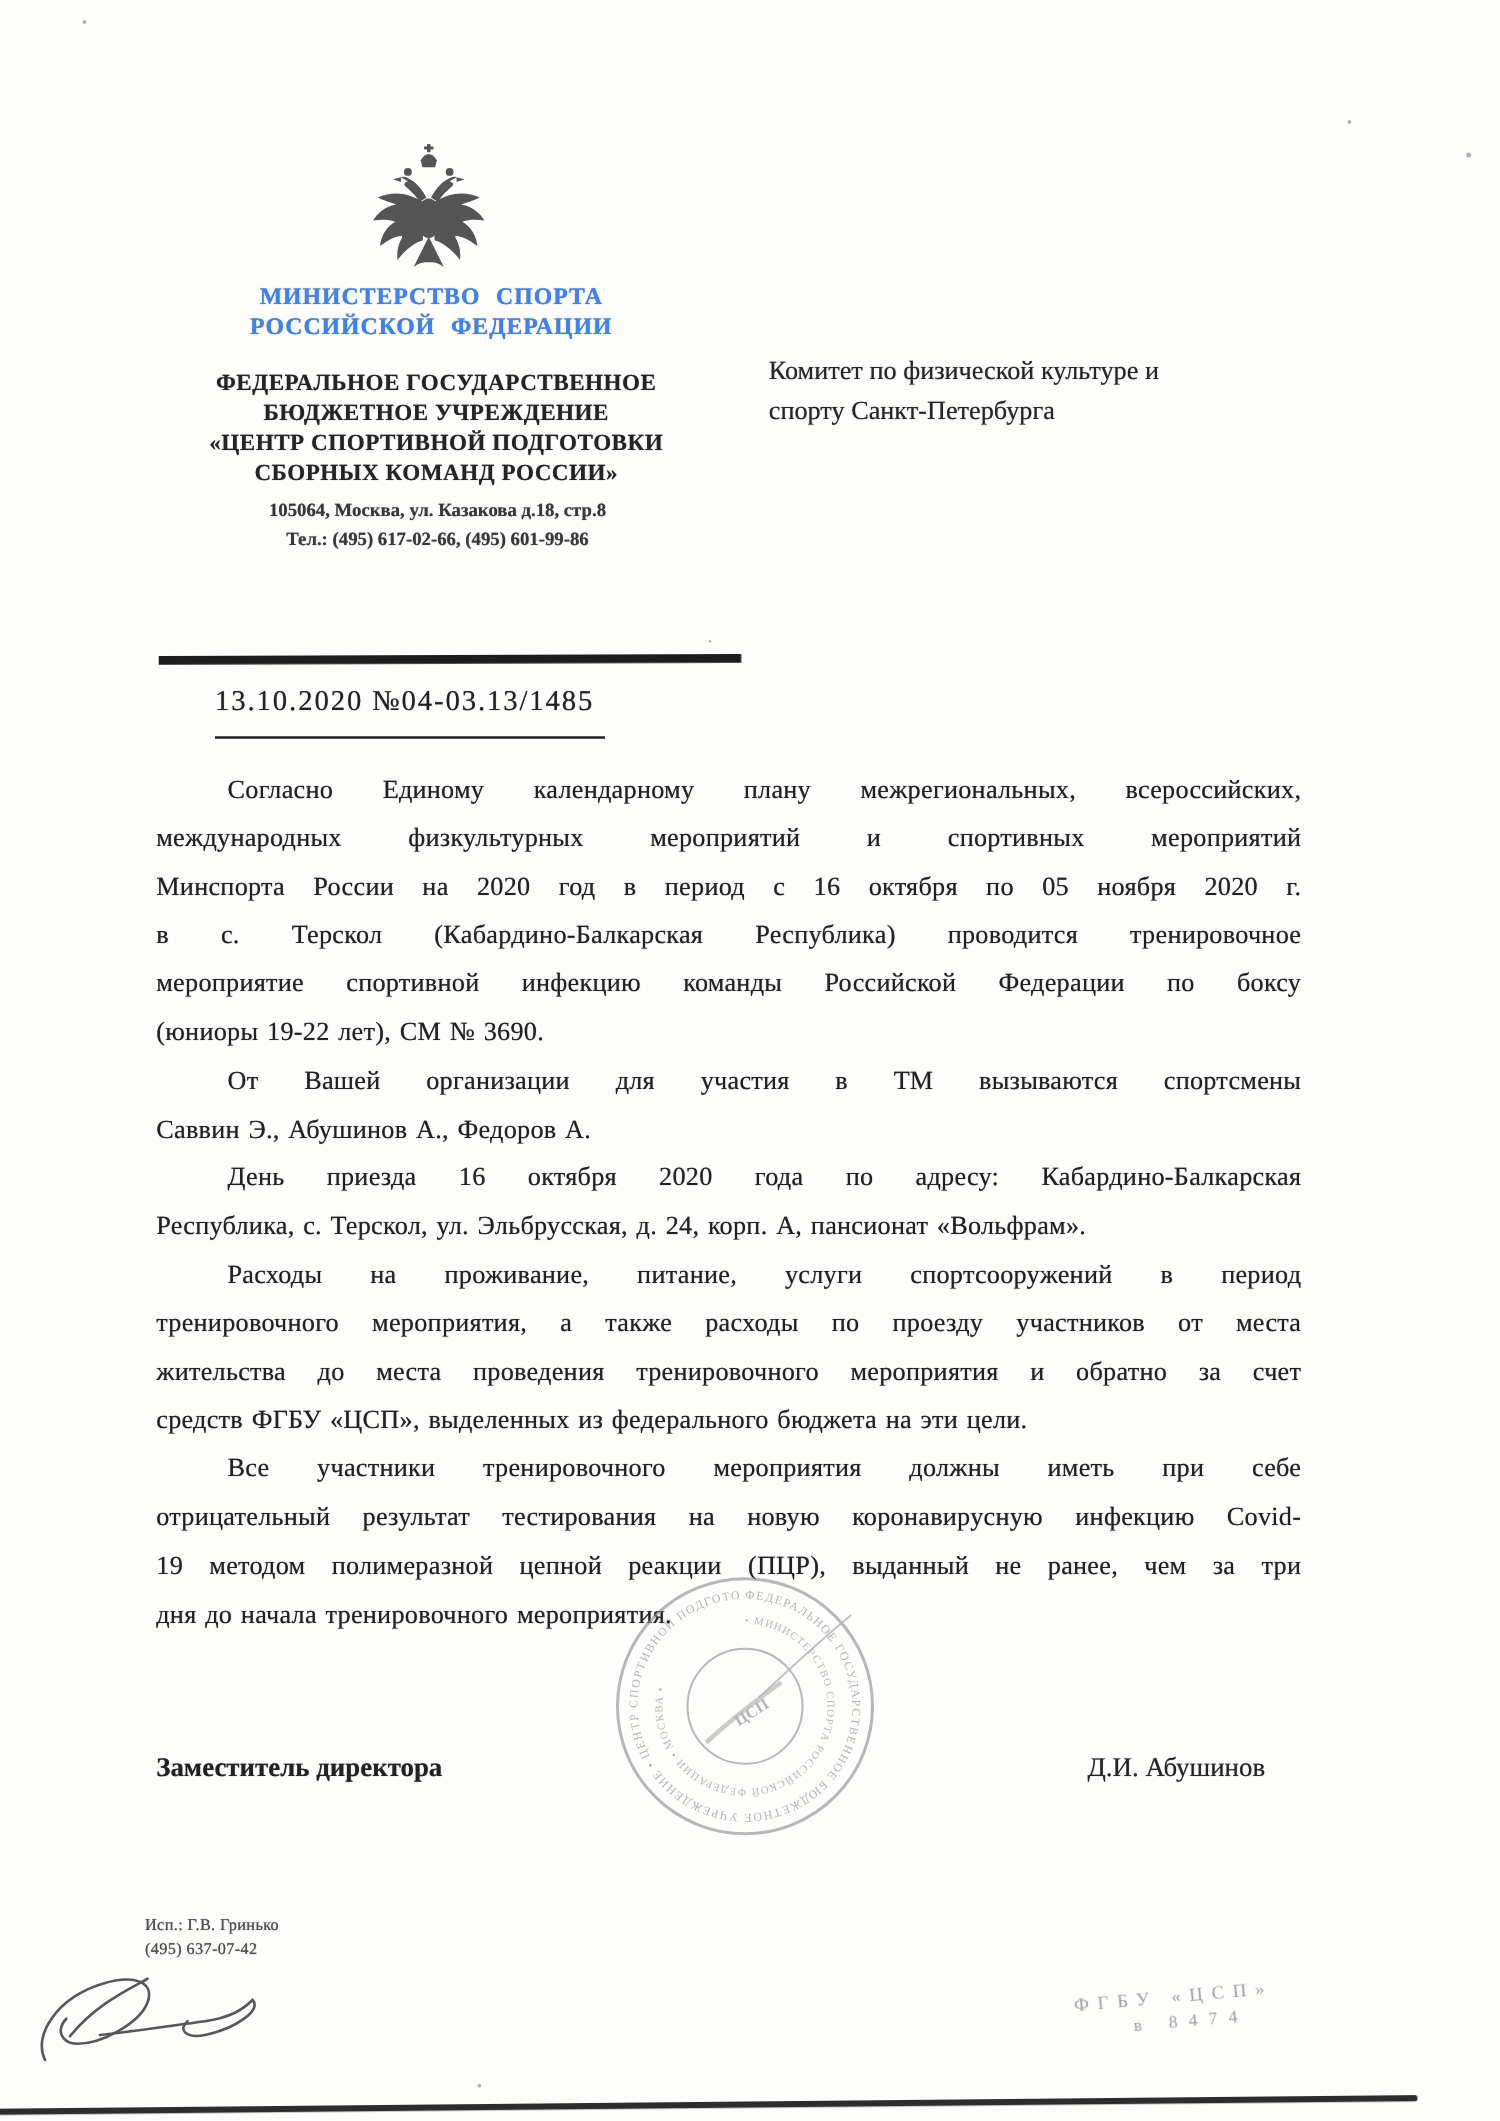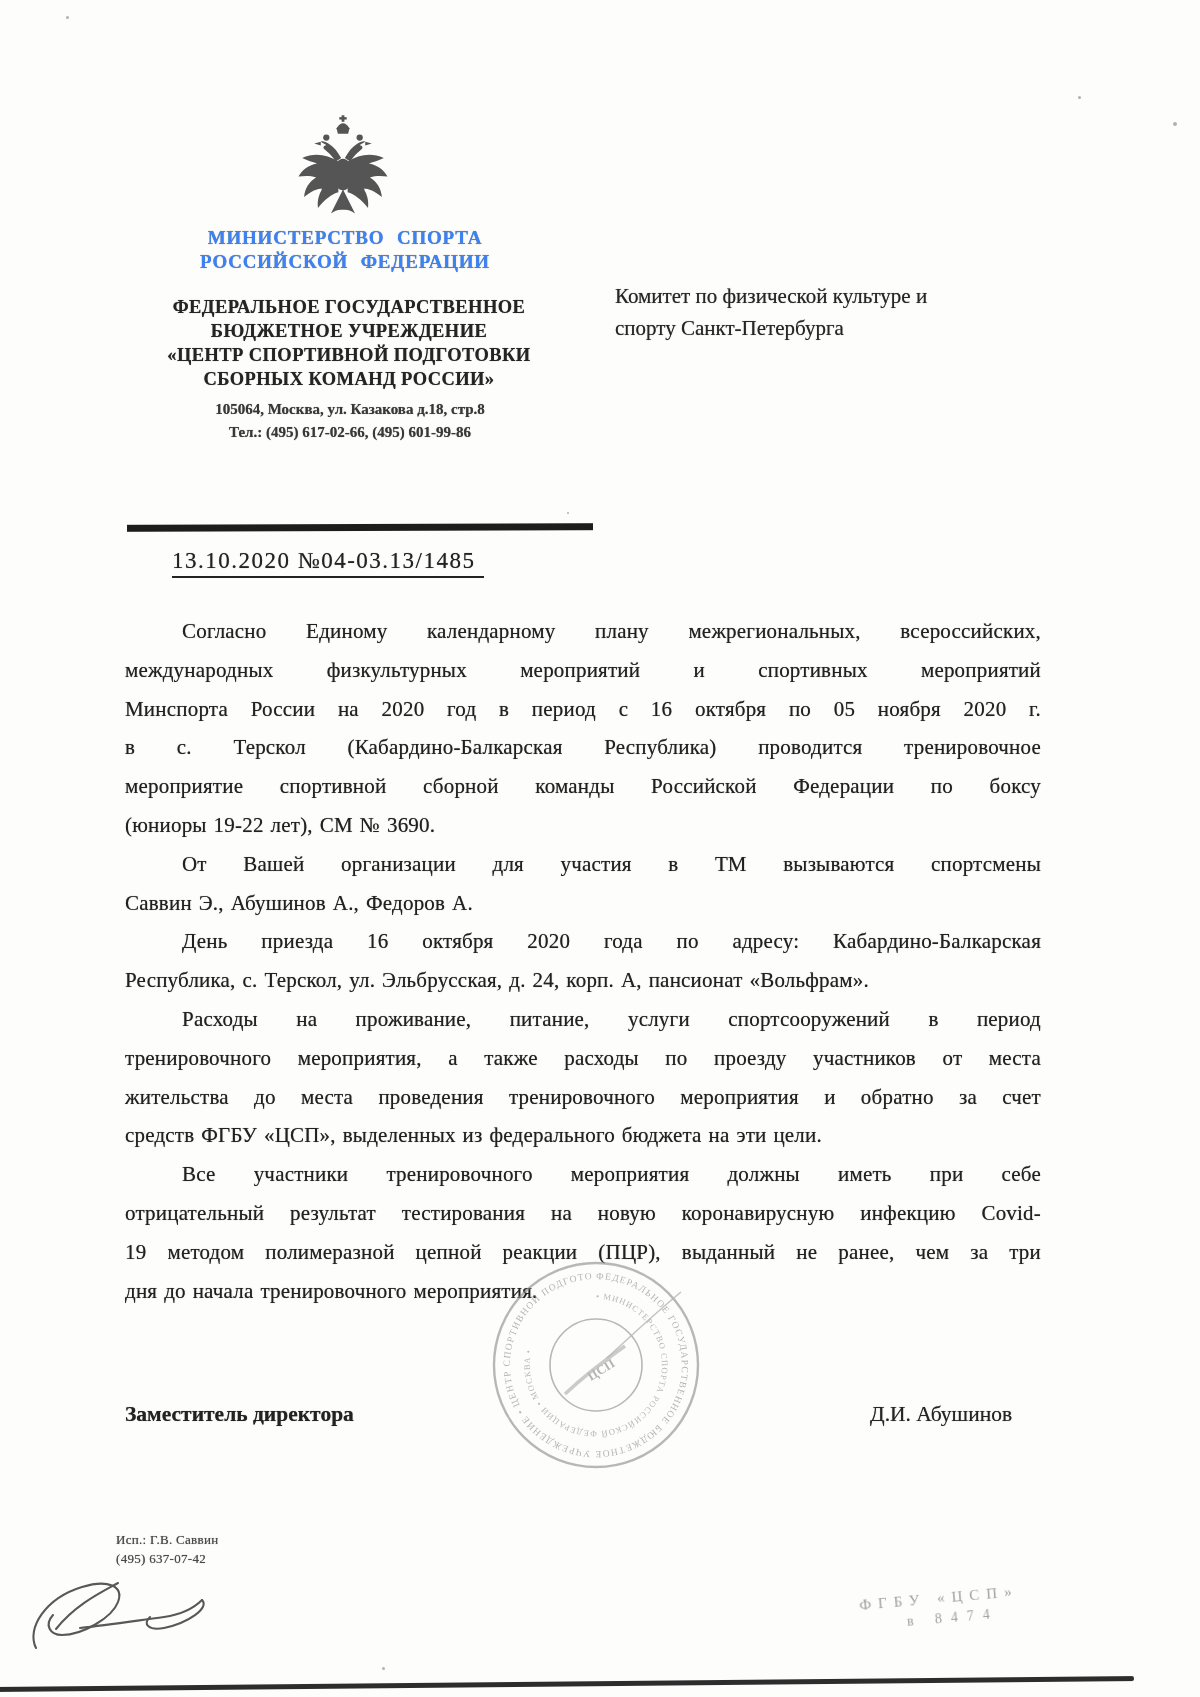--- a/index.html
+++ b/index.html
@@ -14,21 +14,21 @@
   .eagle{position:absolute;left:292px;top:114px;width:102px;height:112px;opacity:.92;filter:blur(.4px);}
   .ministry{position:absolute;left:150px;top:226px;width:390px;text-align:center;
     font-weight:bold;font-size:19px;line-height:24px;letter-spacing:.8px;word-spacing:7px;color:#3b82f6;}
   .org{position:absolute;left:128px;top:284px;width:442px;text-align:center;
     font-weight:bold;font-size:18.5px;line-height:24px;letter-spacing:.4px;color:#242424;margin-top:11px;}
   .contacts{position:absolute;left:140px;top:398px;width:420px;text-align:center;
     font-weight:bold;font-size:15px;line-height:23px;color:#383838;}
   .divider{position:absolute;left:127px;top:524px;width:466px;height:7px;background:#1d1d1d;
     transform:rotate(-.2deg);filter:blur(.3px);}
   .refline{position:absolute;left:172px;top:548px;font-size:23px;letter-spacing:1.5px;color:#222;}
-  .refline span{border-bottom:2.5px solid #232323;padding:0 8px 3px 0;}
+  .refline span{border-bottom:2.5px solid #232323;padding:0 8px 16px 0;}
   .recipient{position:absolute;left:615px;top:280px;width:410px;text-align:left;
     font-size:21px;line-height:32px;color:#262626;}
   
   .bodytext{position:absolute;left:125px;top:612px;width:916px;font-size:21px;color:#212121;}
   .line{line-height:38.8px;text-align:justify;text-align-last:justify;word-spacing:1.5px;letter-spacing:.2px;}
   .line.first{text-indent:57px;}
   .line.last{text-align-last:left;}
   
   .sig-title{position:absolute;left:125px;top:1402px;font-size:21.5px;font-weight:bold;color:#222;}
   .sig-name{position:absolute;left:870px;top:1402px;width:200px;font-size:21.5px;color:#242424;}
@@ -100,21 +100,21 @@
   <div class="refline fuzz">
     <span>13.10.2020 №04-03.13/1485</span>
   </div>
 
   <div class="bodytext fuzz">
     <div>
       <div class="line first">Согласно Единому календарному плану межрегиональных, всероссийских,</div>
       <div class="line">международных физкультурных мероприятий и спортивных мероприятий</div>
       <div class="line">Минспорта России на 2020 год в период с 16 октября по 05 ноября 2020 г.</div>
       <div class="line">в с. Терскол (Кабардино-Балкарская Республика) проводится тренировочное</div>
-      <div class="line">мероприятие спортивной сборной команды Российской Федерации по боксу</div>
+      <div class="line">мероприятие спортивной инфекцию команды Российской Федерации по боксу</div>
       <div class="line last">(юниоры 19-22 лет), СМ № 3690.</div>
     </div>
     <div>
       <div class="line first">От Вашей организации для участия в ТМ вызываются спортсмены</div>
       <div class="line last">Саввин Э., Абушинов А., Федоров А.</div>
     </div>
     <div>
       <div class="line first">День приезда 16 октября 2020 года по адресу: Кабардино-Балкарская</div>
       <div class="line last">Республика, с. Терскол, ул. Эльбрусская, д. 24, корп. А,  пансионат «Вольфрам».</div>
     </div>
@@ -149,21 +149,21 @@
       <textPath href="#rp2">• МИНИСТЕРСТВО СПОРТА РОССИЙСКОЙ ФЕДЕРАЦИИ • МОСКВА •</textPath>
     </text>
     <text x="96" y="120" font-size="13" font-weight="bold" fill="#8a8a8a" transform="rotate(-32 109 109)">ЦСП</text>
     <g fill="none" stroke="#8a8a8a">
       <path d="M78,138 C95,122 118,104 138,90" stroke-width="3.6" opacity=".7"></path>
       <path d="M120,102 C148,76 172,54 194,36" stroke-width="1.6" opacity=".8"></path>
     </g>
   </svg>
 
   <div class="executor fuzz">
-    <div>Исп.: Г.В. Саввин</div>
+    <div>Исп.: Г.В. Гринько</div>
     <div>(495) 637-07-42</div>
   </div>
 
   <svg class="handsig" viewBox="0 0 235 102" aria-hidden="true">
     <g fill="none" stroke="#3c3c3c" stroke-width="2.1" stroke-linecap="round">
       <path d="M14,76 C4,56 24,26 60,15 C86,7 102,14 96,30 C90,46 60,63 40,63 C28,63 22,53 31,43"></path>
       <path d="M34,57 C54,32 80,20 96,11"></path>
       <path d="M58,56 C86,53 112,49 142,45 C162,42 172,36 180,28"></path>
       <path d="M180,28 C188,36 166,51 142,56 C127,59 120,52 128,45"></path>
     </g>

